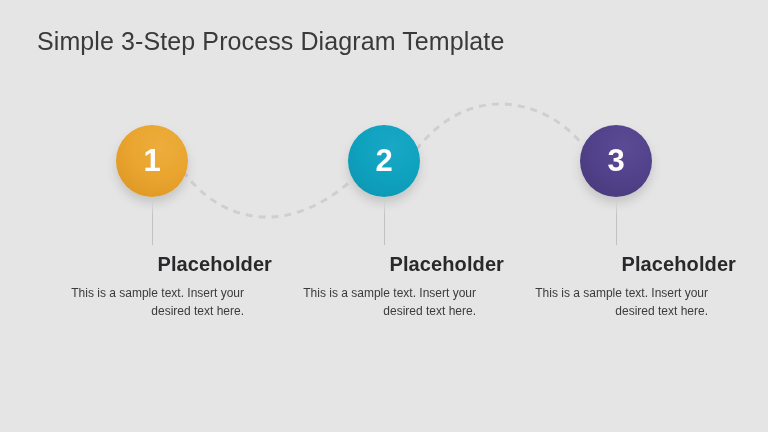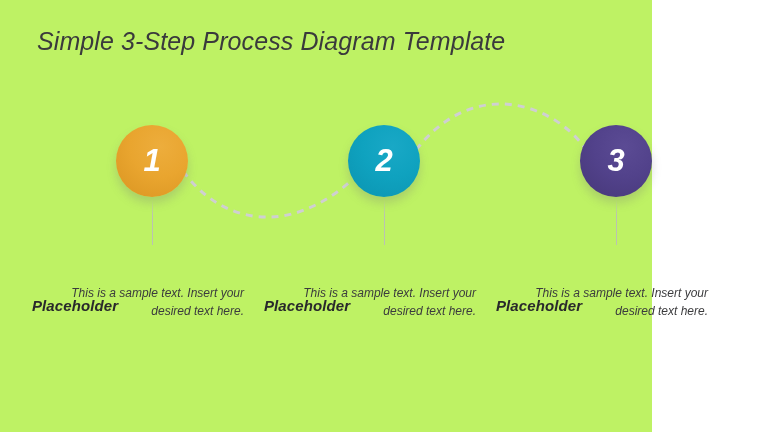--- a/index.html
+++ b/index.html
@@ -10,24 +10,23 @@
     width: 768px;
     height: 432px;
     background: #ffffff;
     font-family: "Liberation Sans", sans-serif;
     overflow: hidden;
     position: relative;
   }
   #slide {
     position: absolute;
     left: 0; top: 0;
-    width: 652px;
+    width: 768px;
     height: 432px;
-    background: #bef264;
-    font-style: italic;
+    background: #e5e5e5;
   }
 
   
   #title {
     position: absolute;
     left: 37px;
     top: 26px;
     font-size: 25px;
     font-weight: 400;
     color: #3a3a3c;
@@ -103,26 +102,25 @@
     height: 45px;
     margin-left: 0px;
     background: linear-gradient(to bottom, rgba(190,190,195,0) 0%, rgba(186,186,192,0.85) 35%, rgba(186,186,192,0.85) 100%);
   }
 
   .step-head {
     position: absolute;
     left: 0;
     top: 253px;
     width: 240px;
-    text-align: left;
-    font-size: 15px;
+    text-align: right;
+    font-size: 20px;
     font-weight: 700;
     color: #29292b;
     letter-spacing: 0.1px;
-    margin-top: 44px;
   }
   .step-body {
     position: absolute;
     left: 28px;
     top: 284px;
     width: 184px;
     text-align: right;
     font-size: 12px;
     font-weight: 400;
     color: #3b3b3d;

